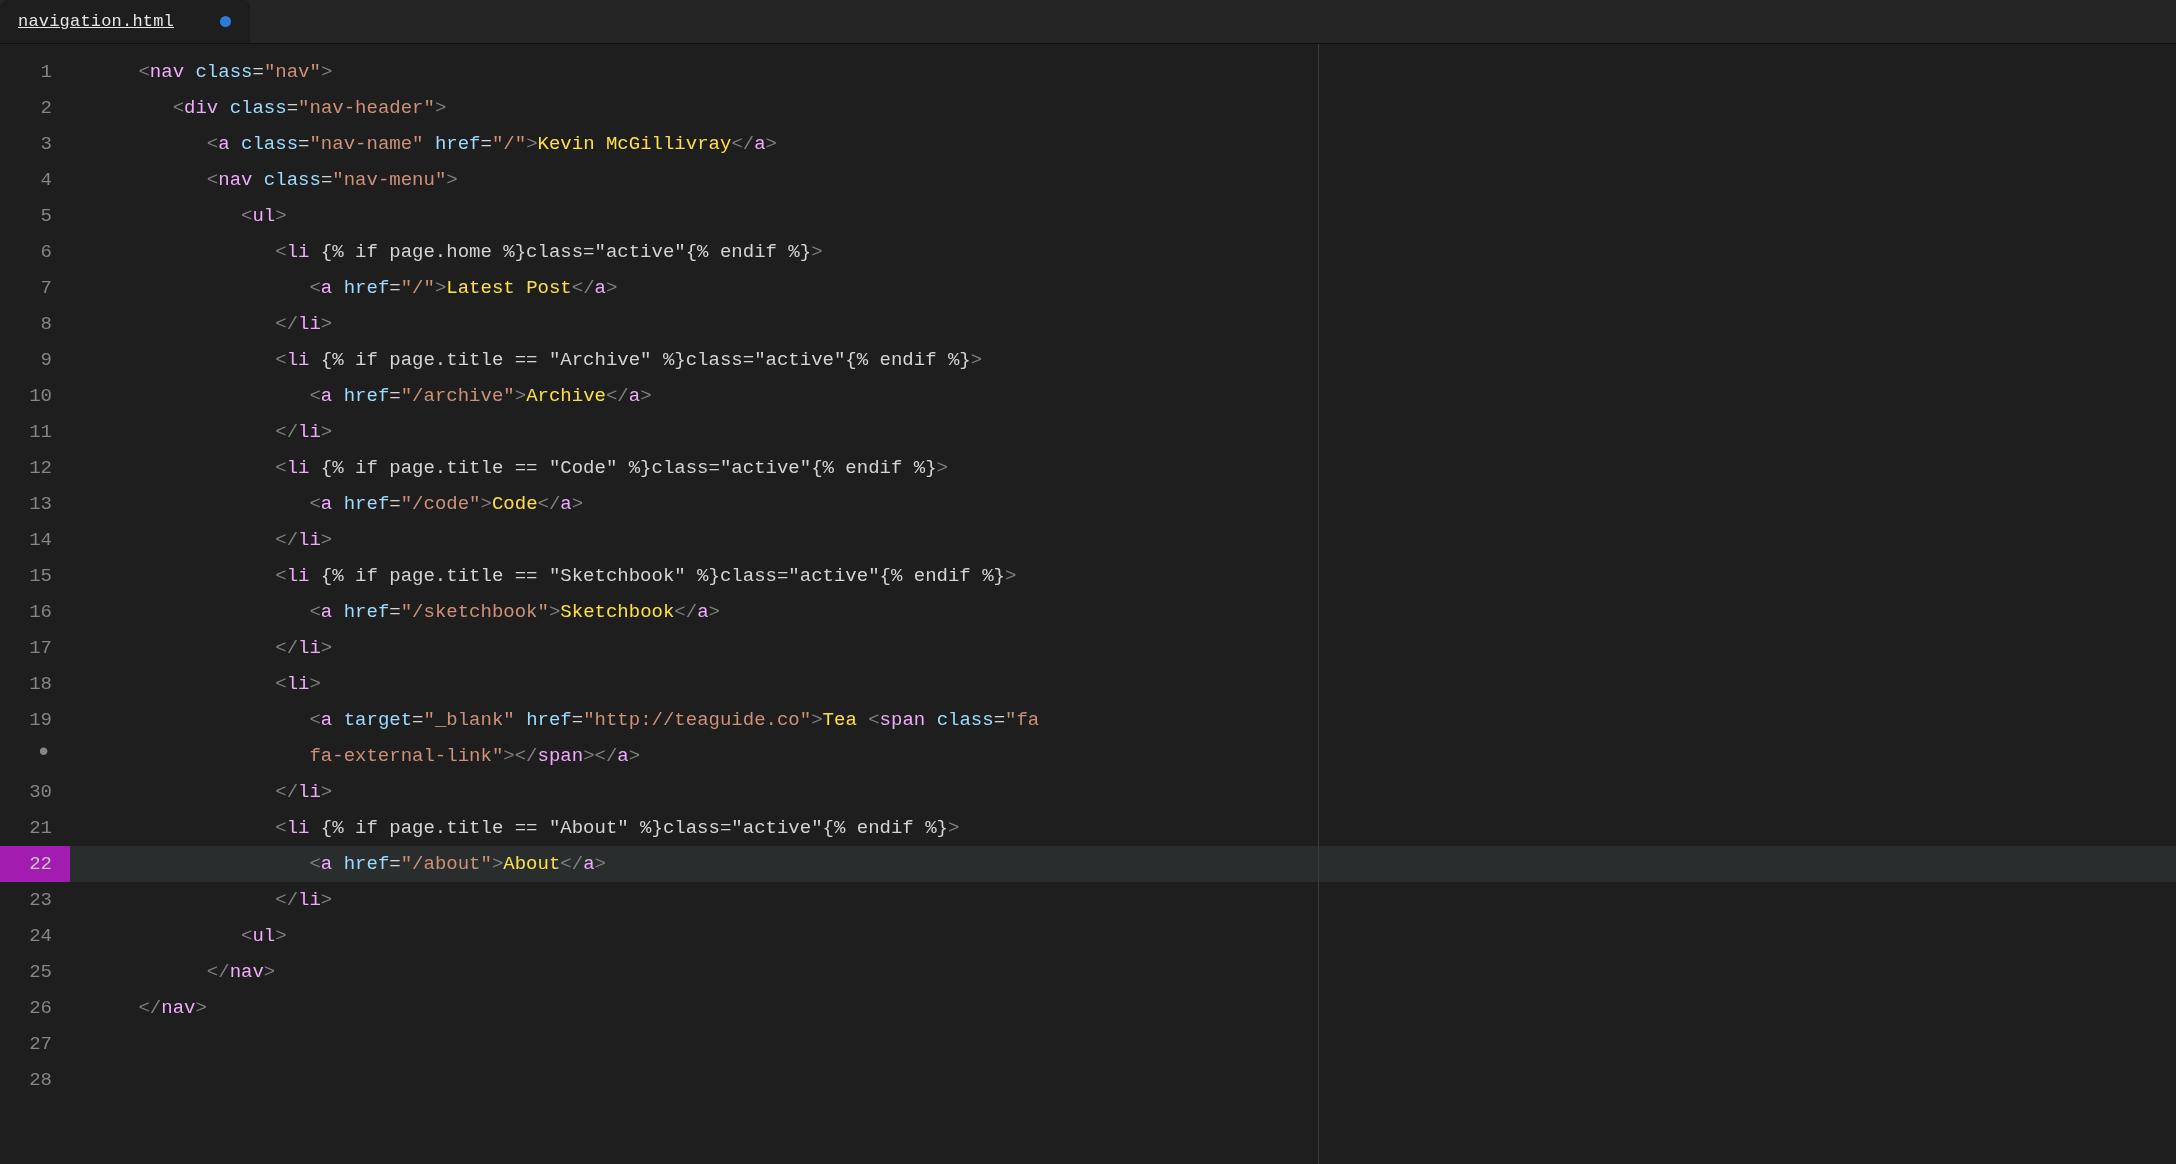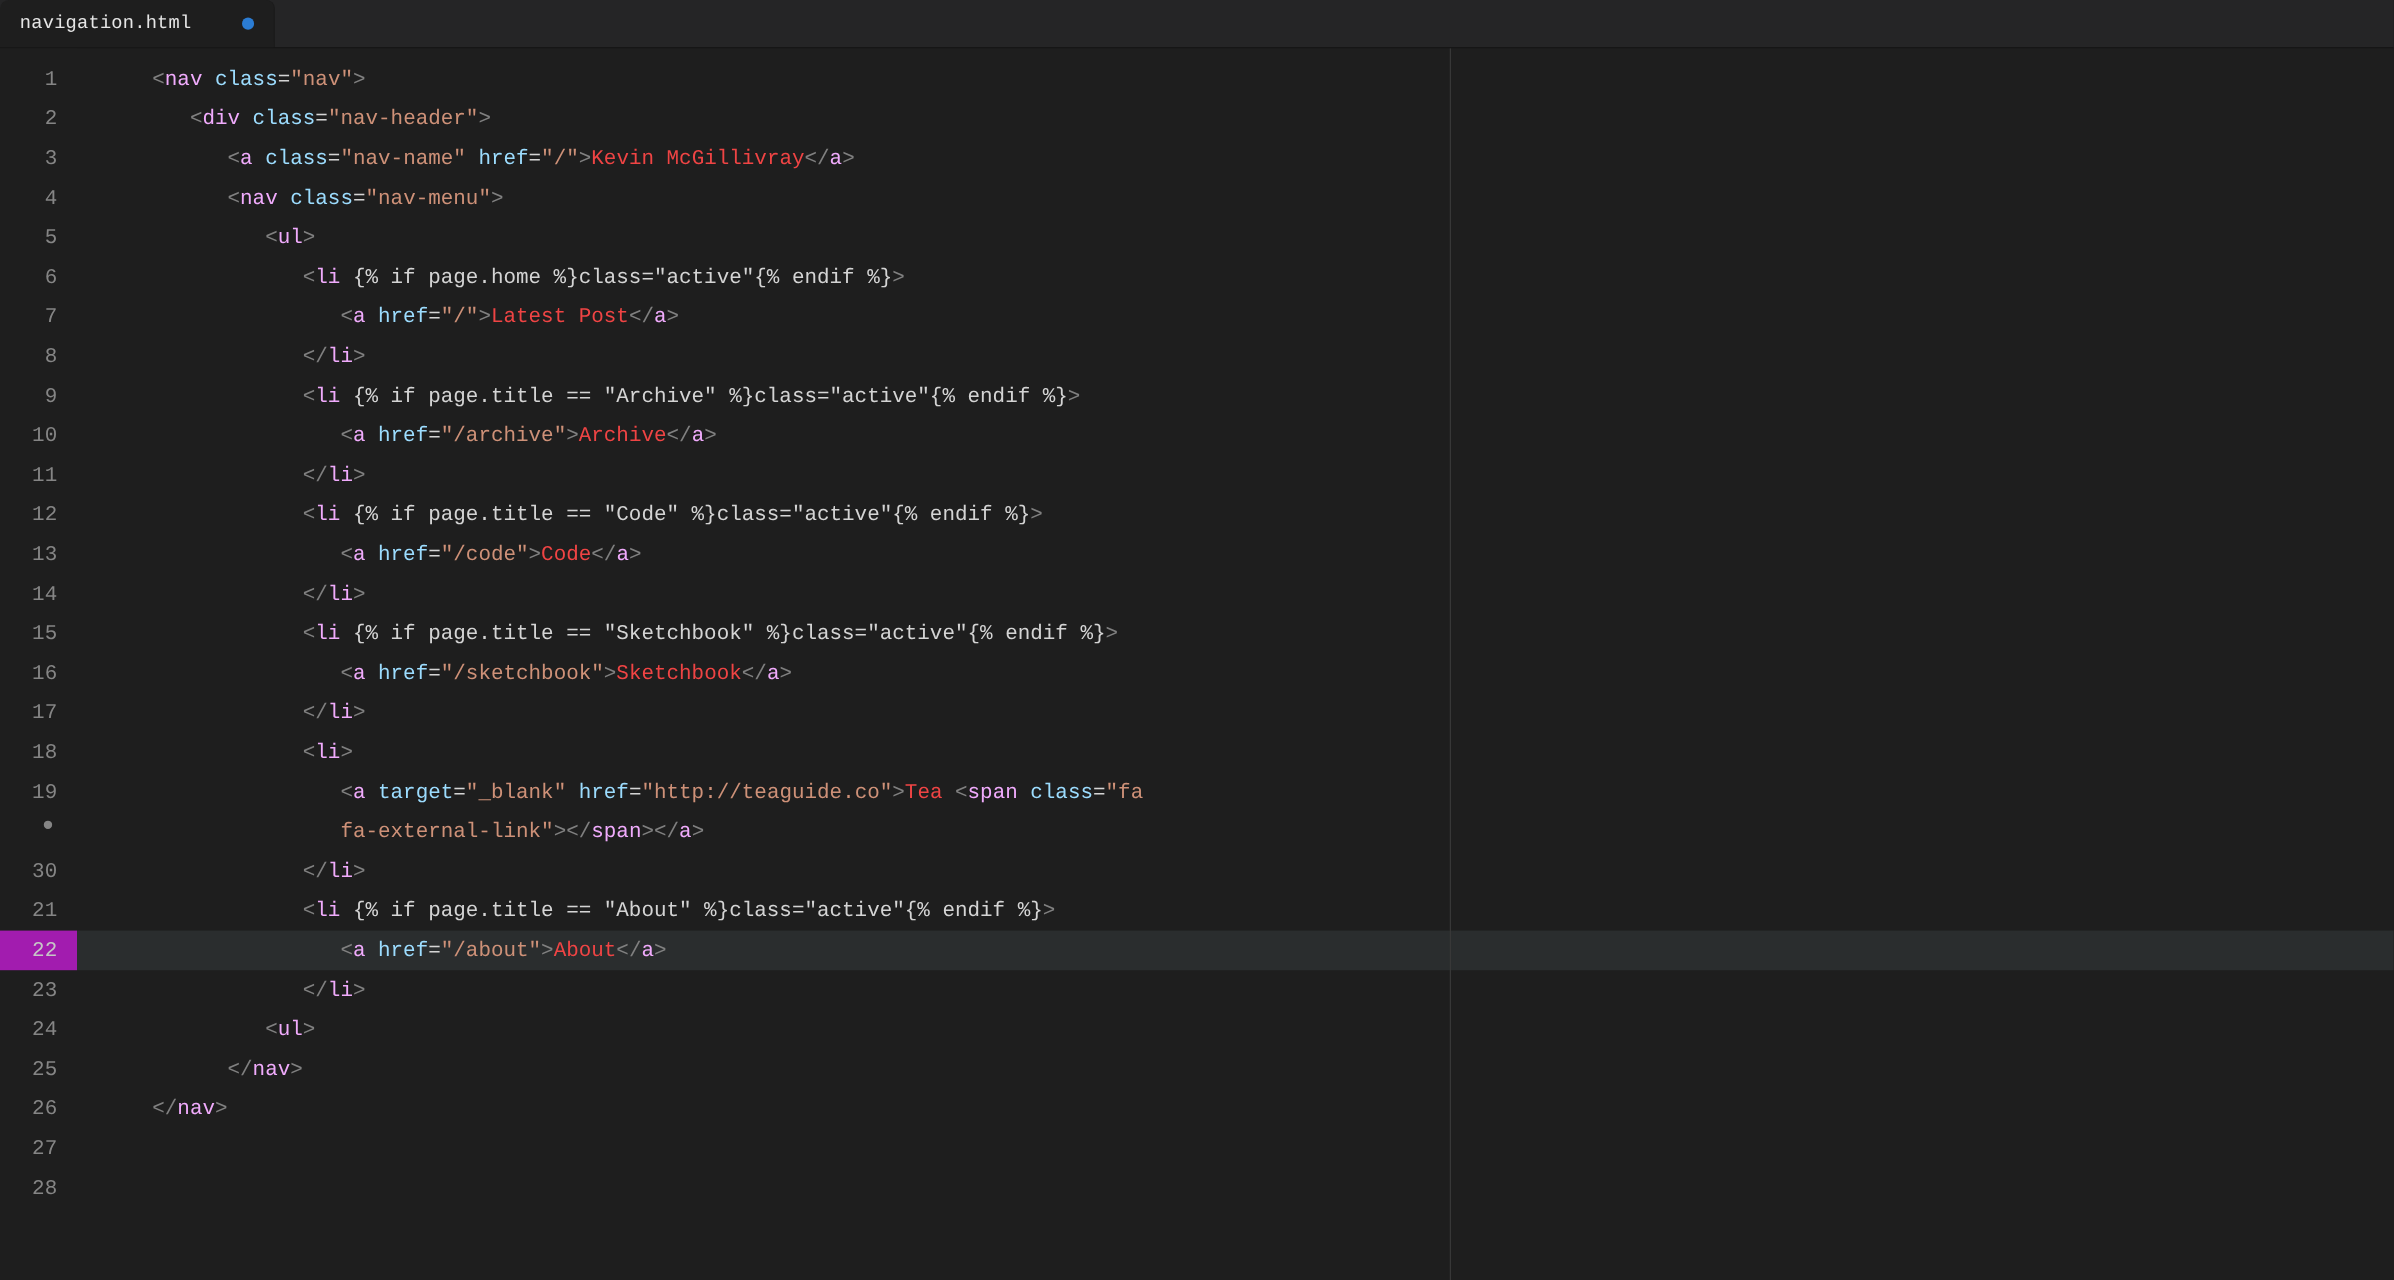--- a/index.html
+++ b/index.html
@@ -28,20 +28,21 @@
     color: #e6e6e6;
     padding: 0 18px;
     font-size: 17px;
     border-right: 1px solid #1b1b1b;
     border-top-left-radius: 8px;
     border-top-right-radius: 8px;
     position: relative;
     min-width: 250px;
     justify-content: space-between;
     gap: 8px;
+    text-decoration: underline;
   }
   .tab .tab-label { letter-spacing: 0.2px; }
   .modified-dot {
     width: 11px; height: 11px;
     border-radius: 50%;
     background: #2b7cd3;
     display: inline-block;
   }
 
   
@@ -89,21 +90,21 @@
     font-size: 19px;
   }
   .code-line.current { background: #2a2d2e; }
 
   
   .tagbr { color: #808080; }      
   .tagname { color: #f0abfc; }    
   .attrname { color: #9cdcfe; }   
   .eq { color: #d4d4d4; }
   .string { color: #ce9178; }     
-  .text { color: #ef4444; }       
+  .text { color: #fde047; }       
   .liquid { color: #d4d4d4; }     
   .ws { letter-spacing: 0; }
 
 </style>
 </head>
 <body>
 
 <div class="window">
   <div class="tabbar">
     <div class="tab">

